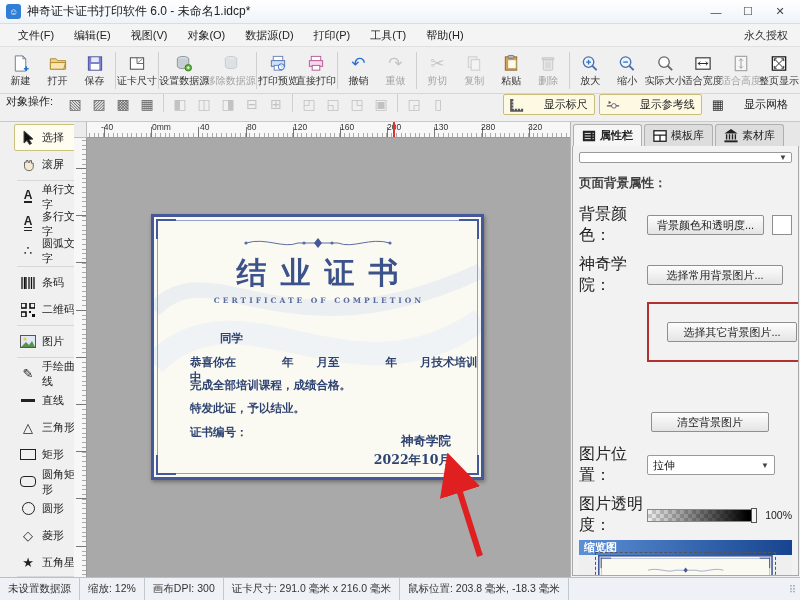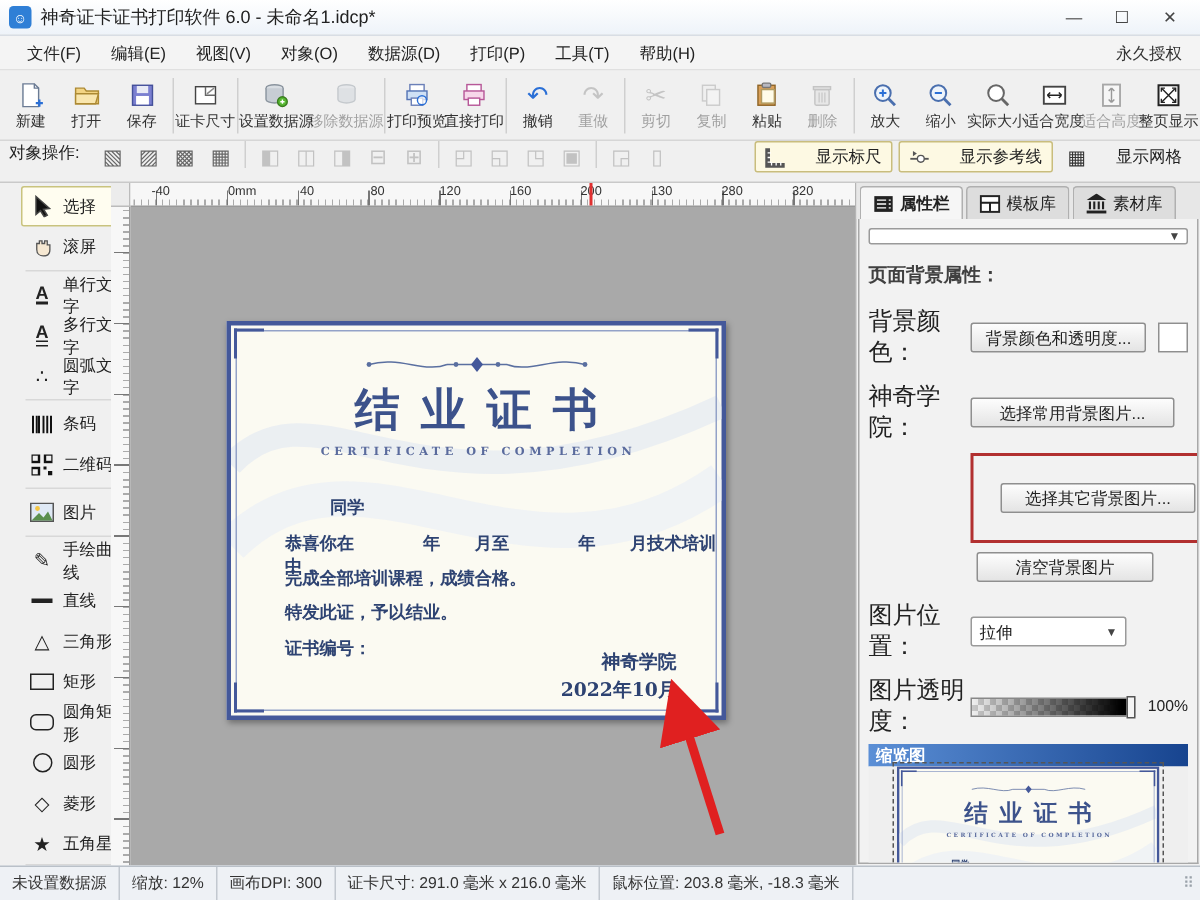--- a/index.html
+++ b/index.html
@@ -119,22 +119,22 @@
   .sectitle{font-size:12.5px;font-weight:bold;color:#404040;margin:12px 0 8px 0;}
   .prow{display:flex;align-items:center;margin:4px 0;gap:4px;}
   .plab{width:64px;font-size:16px;color:#222;flex:0 0 64px;}
   .pbtn{height:20px;background:linear-gradient(#fdfdfd,#e4e4e4);border:1px solid #8f8f8f;border-radius:2px;
     font-size:11px;color:#222;display:flex;align-items:center;justify-content:center;padding:0 6px;box-sizing:border-box;}
   .btn-color{width:118px;}
   .swatch{width:18px;height:18px;background:#fff;border:1px solid #8f8f8f;margin-left:4px;}
   .btn-common{width:136px;}
   .redwrap{margin-left:68px;border:2px solid #b23030;padding:18px;display:inline-block;}
   .btn-other{width:130px;}
-  .btn-clear{width:118px;margin-left:72px;}
-  .pdd{width:104px;height:20px;background:#fff;border:1px solid #9a9a9a;border-radius:2px;display:flex;
+  .btn-clear{width:118px;margin-left:72px;margin-top:44px;}
+  .pdd{width:128px;height:20px;background:#fff;border:1px solid #9a9a9a;border-radius:2px;display:flex;
     align-items:center;padding:0 5px;box-sizing:border-box;font-size:11px;justify-content:space-between;}
   .ddarrow{font-size:8px;color:#444;}
   .slider{position:relative;width:128px;height:13px;border:1px solid #888;box-sizing:border-box;
     background:
       linear-gradient(90deg,rgba(0,0,0,0),#000 92%),
       linear-gradient(45deg,#c8c8c8 25%,transparent 25%,transparent 75%,#c8c8c8 75%),
       linear-gradient(45deg,#c8c8c8 25%,#f0f0f0 25%,#f0f0f0 75%,#c8c8c8 75%);
     background-size:100% 100%,8px 8px,8px 8px;background-position:0 0,0 0,4px 4px;}
   .shandle{position:absolute;right:-1px;top:-2px;width:6px;height:15px;background:#f4f4f4;border:1px solid #555;box-sizing:border-box;}
   .sval{font-size:10.5px;color:#222;margin-left:4px;}

